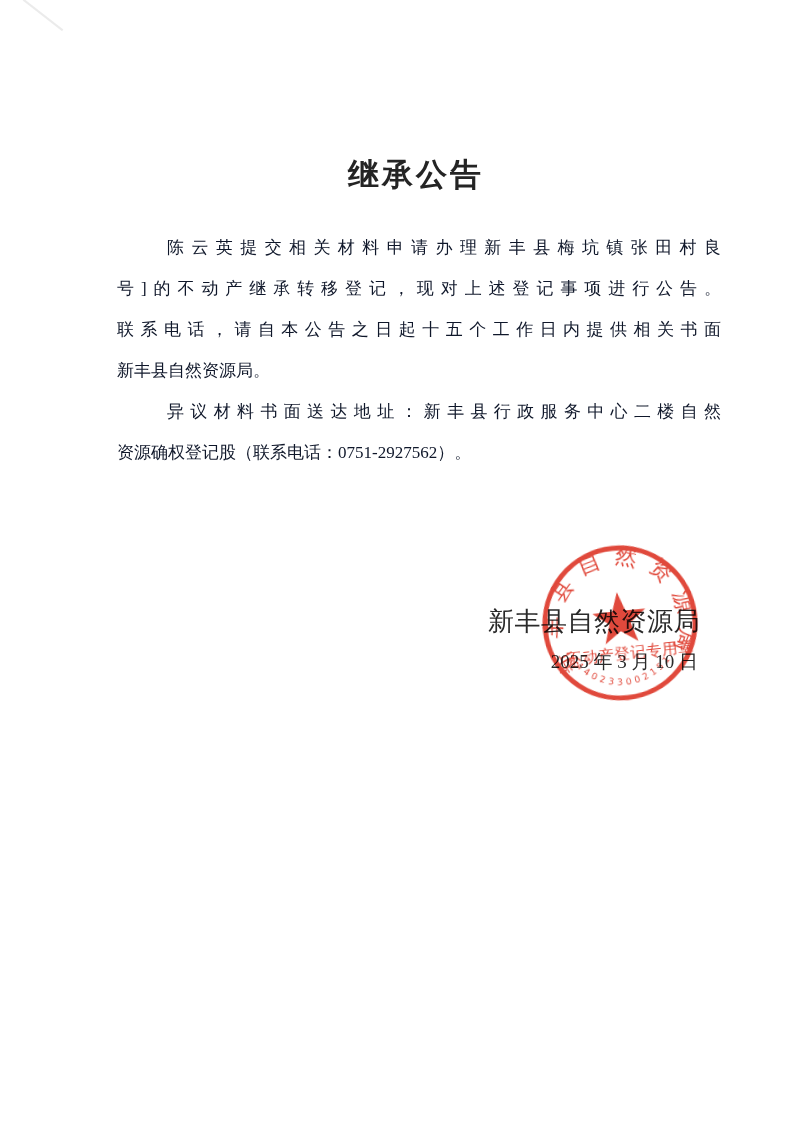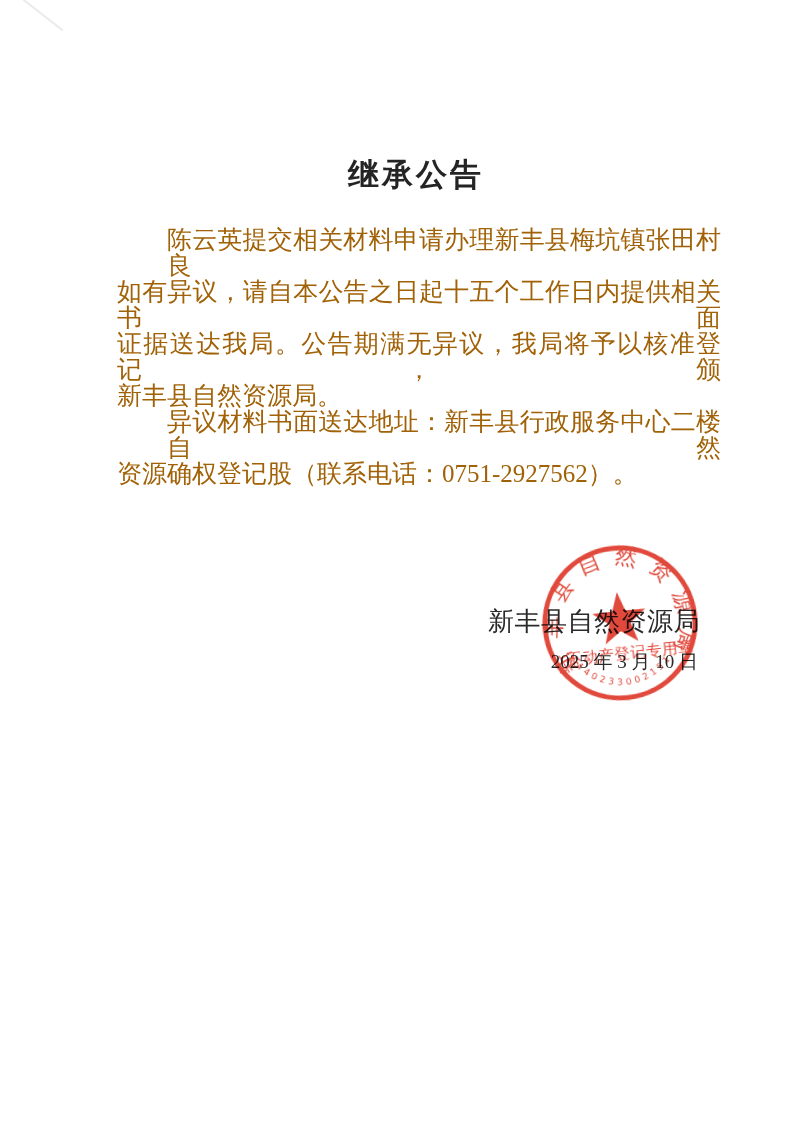--- a/index.html
+++ b/index.html
@@ -29,23 +29,23 @@
     font-size: 31px;
     font-weight: 600;
     letter-spacing: 3px;
     color: #242424;
   }
   .body-text {
     position: absolute;
     top: 227px;
     left: 117px;
     width: 604px;
-    font-size: 25px;
-    line-height: 26px;
-    color: #a16207;
+    font-size: 17px;
+    line-height: 41px;
+    color: #0f172a;
   }
   .body-line { white-space: nowrap; }
   .body-line.full {
     white-space: normal;
     text-align: justify;
     text-align-last: justify;
   }
   .body-line.indent { padding-left: 50px; }
   .sig-org {
     position: absolute;
@@ -93,22 +93,22 @@
 </head>
 <body>
 
 <div class="page">
   <div class="crease"></div>
 
   <h1 class="title">继承公告</h1>
 
   <div class="body-text">
     <div class="body-line full indent">陈云英提交相关材料申请办理新丰县梅坑镇张田村良</div>
-    <div class="body-line full">如有异议，请自本公告之日起十五个工作日内提供相关书面</div>
-    <div class="body-line full">证据送达我局。公告期满无异议，我局将予以核准登记，颁</div>
+    <div class="body-line full">号]的不动产继承转移登记，现对上述登记事项进行公告。</div>
+    <div class="body-line full">联系电话，请自本公告之日起十五个工作日内提供相关书面</div>
     <div class="body-line">新丰县自然资源局。</div>
     <div class="body-line full indent">异议材料书面送达地址：新丰县行政服务中心二楼自然</div>
     <div class="body-line">资源确权登记股（联系电话：0751-2927562）。</div>
   </div>
 
   <div class="sig-org">新丰县自然资源局</div>
   <div class="sig-date">2025 年 3 月 10 日</div>
 
   <svg class="seal" viewBox="0 0 170 170" aria-hidden="true">
     <circle cx="85" cy="85" r="75" fill="none" stroke="#dd3526" stroke-width="5"></circle>

